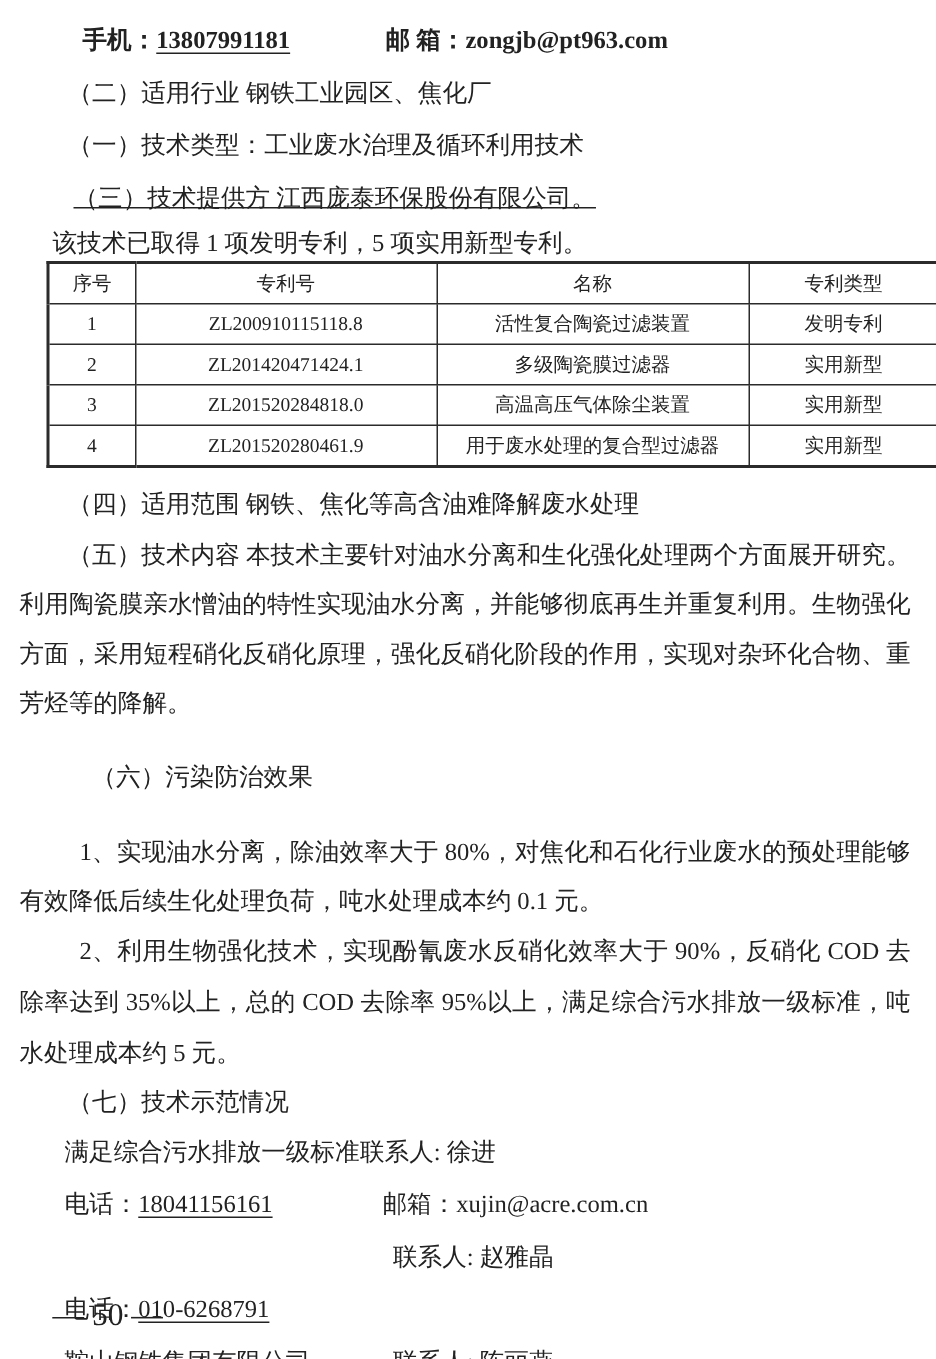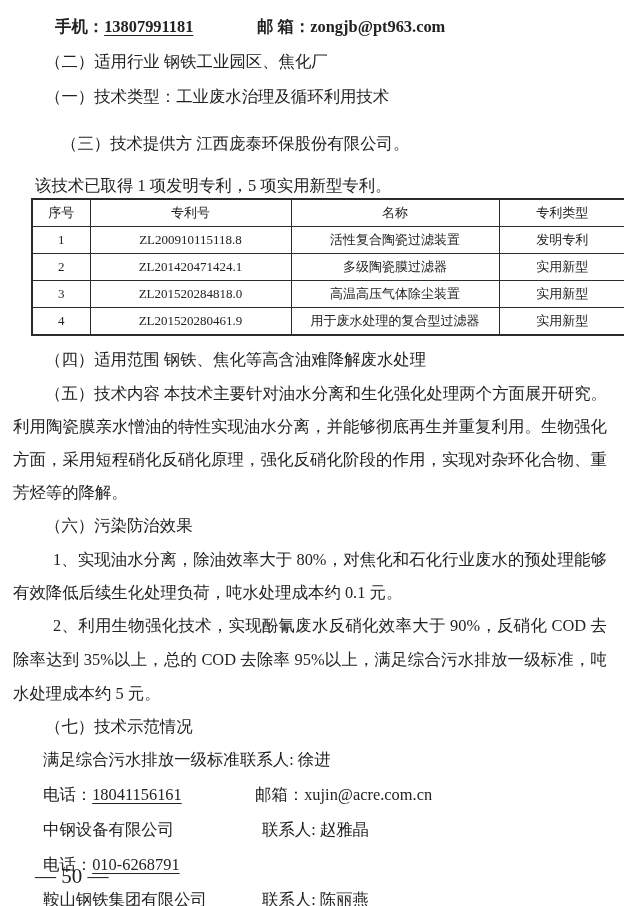--- a/index.html
+++ b/index.html
@@ -5,41 +5,41 @@
   html,body{margin:0;padding:0;background:#ffffff;}
   body{
     width:624px;height:906px;position:relative;overflow:hidden;
     font-family:"Liberation Serif","DejaVu Serif",serif;
     color:#222222;font-size:16.4px;
   }
   .page{position:absolute;inset:0;padding:9px 17px 0 13px;box-sizing:border-box;}
   .row-top{position:relative;height:35px;line-height:35px;padding-left:42px;white-space:nowrap;font-weight:bold;}
   .row-top .col2{position:absolute;left:244px;top:0;}
   .sec{height:35px;line-height:35px;margin:0;text-indent:32px;white-space:nowrap;}
-  .sec3{height:28px;line-height:28px;margin:16px;text-indent:32px;white-space:nowrap;}
+  .sec3{height:28px;line-height:28px;margin:4px;text-indent:32px;white-space:nowrap;text-decoration:underline;}
   .note{height:24px;line-height:24px;margin:0;text-indent:22px;white-space:nowrap;}
   table.patents{
     border-collapse:collapse;margin-left:18px;width:594px;table-layout:fixed;
     font-size:13px;
     border-radius:28px;
   }
   table.patents td,table.patents th{
     border:1px solid #2b2b2b;text-align:center;font-weight:normal;
     height:26px;padding:0;overflow:hidden;white-space:nowrap;
   }
   table.patents{border:2px solid #2b2b2b;}
   table.patents tr:first-child th{border-top:2px solid #2b2b2b;}
   table.patents tr:last-child td{border-bottom:2px solid #2b2b2b;}
   table.patents td:first-child,table.patents th:first-child{border-left:2px solid #2b2b2b;}
   table.patents td:last-child,table.patents th:last-child{border-right:2px solid #f9a8d4;}
   col.c1{width:58px;}col.c2{width:201px;}col.c3{width:208px;}col.c4{width:127px;}
   .sec4{height:34px;line-height:34px;margin:7px 0 0 0;text-indent:32px;white-space:nowrap;}
   .para{margin:0;text-align:justify;word-break:break-word;}
   .p5{line-height:33px;text-indent:32px;}
-  .sec6{height:34px;line-height:34px;margin:0;text-indent:32px;white-space:nowrap;font-family:Liberation Serif, serif;}
+  .sec6{height:34px;line-height:34px;margin:16px;text-indent:32px;white-space:nowrap;font-family:Liberation Serif, serif;}
   .p61{line-height:33px;text-indent:40px;}
   .p62{line-height:34px;text-indent:40px;}
   .sec7{height:31px;line-height:31px;margin:0;text-indent:32px;white-space:nowrap;}
   .crow{position:relative;height:35px;line-height:35px;padding-left:30px;white-space:nowrap;}
   .crow .col2{position:absolute;top:0;}
   .l1 .col2{left:227px;} .l2 .col2{left:242px;} .l3 .col2{left:249px;}
   .l4 .col2{left:245px;} .l5 .col2{left:249px;}
   .uline{text-decoration:underline;text-underline-offset:3px;}
   .pageno{position:absolute;left:35px;top:864px;font-size:21px;line-height:24px;white-space:nowrap;}
 </style>
@@ -108,21 +108,20 @@
 
   <div class="crow l1">
     <span>满足综合污水排放一级标准</span>
     <span class="col2">联系人: 徐进</span>
   </div>
   <div class="crow l2">
     <span>电话：</span><span class="uline">18041156161</span>
     <span class="col2"><span>邮箱：</span><span>xujin@acre.com.cn</span></span>
   </div>
   <div class="crow l3">
-    <span>中钢设备有限公司</span>
     <span class="col2">联系人: 赵雅晶</span>
   </div>
   <div class="crow l4">
     <span>电话：</span><span class="uline">010-6268791</span>
   </div>
   <div class="crow l5">
     <span>鞍山钢铁集团有限公司</span>
     <span class="col2">联系人: 陈丽燕</span>
   </div>
 

